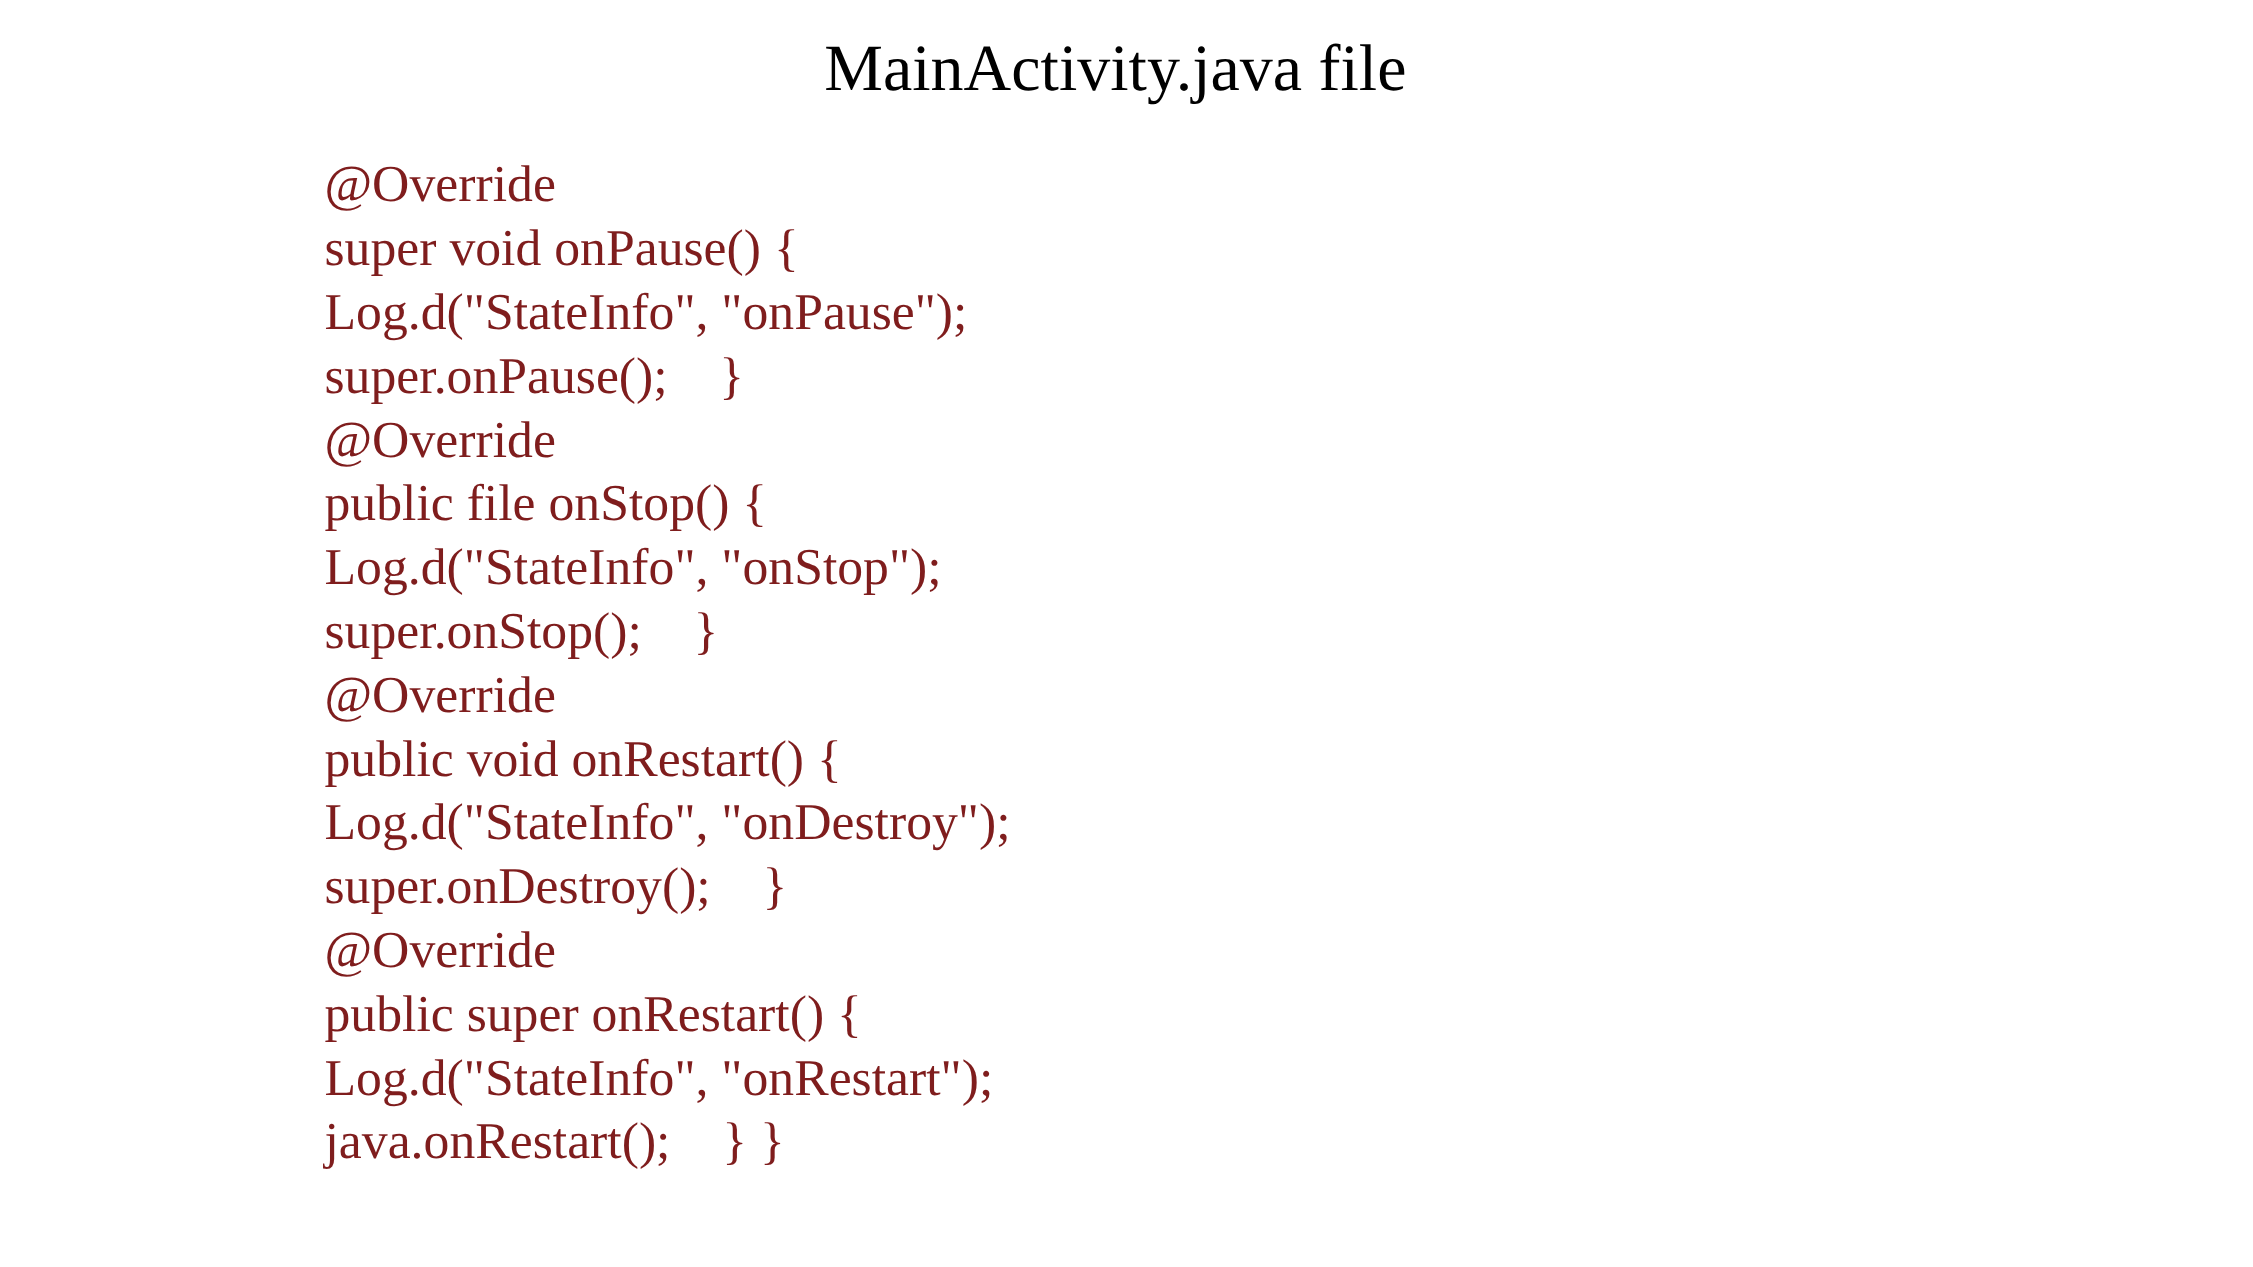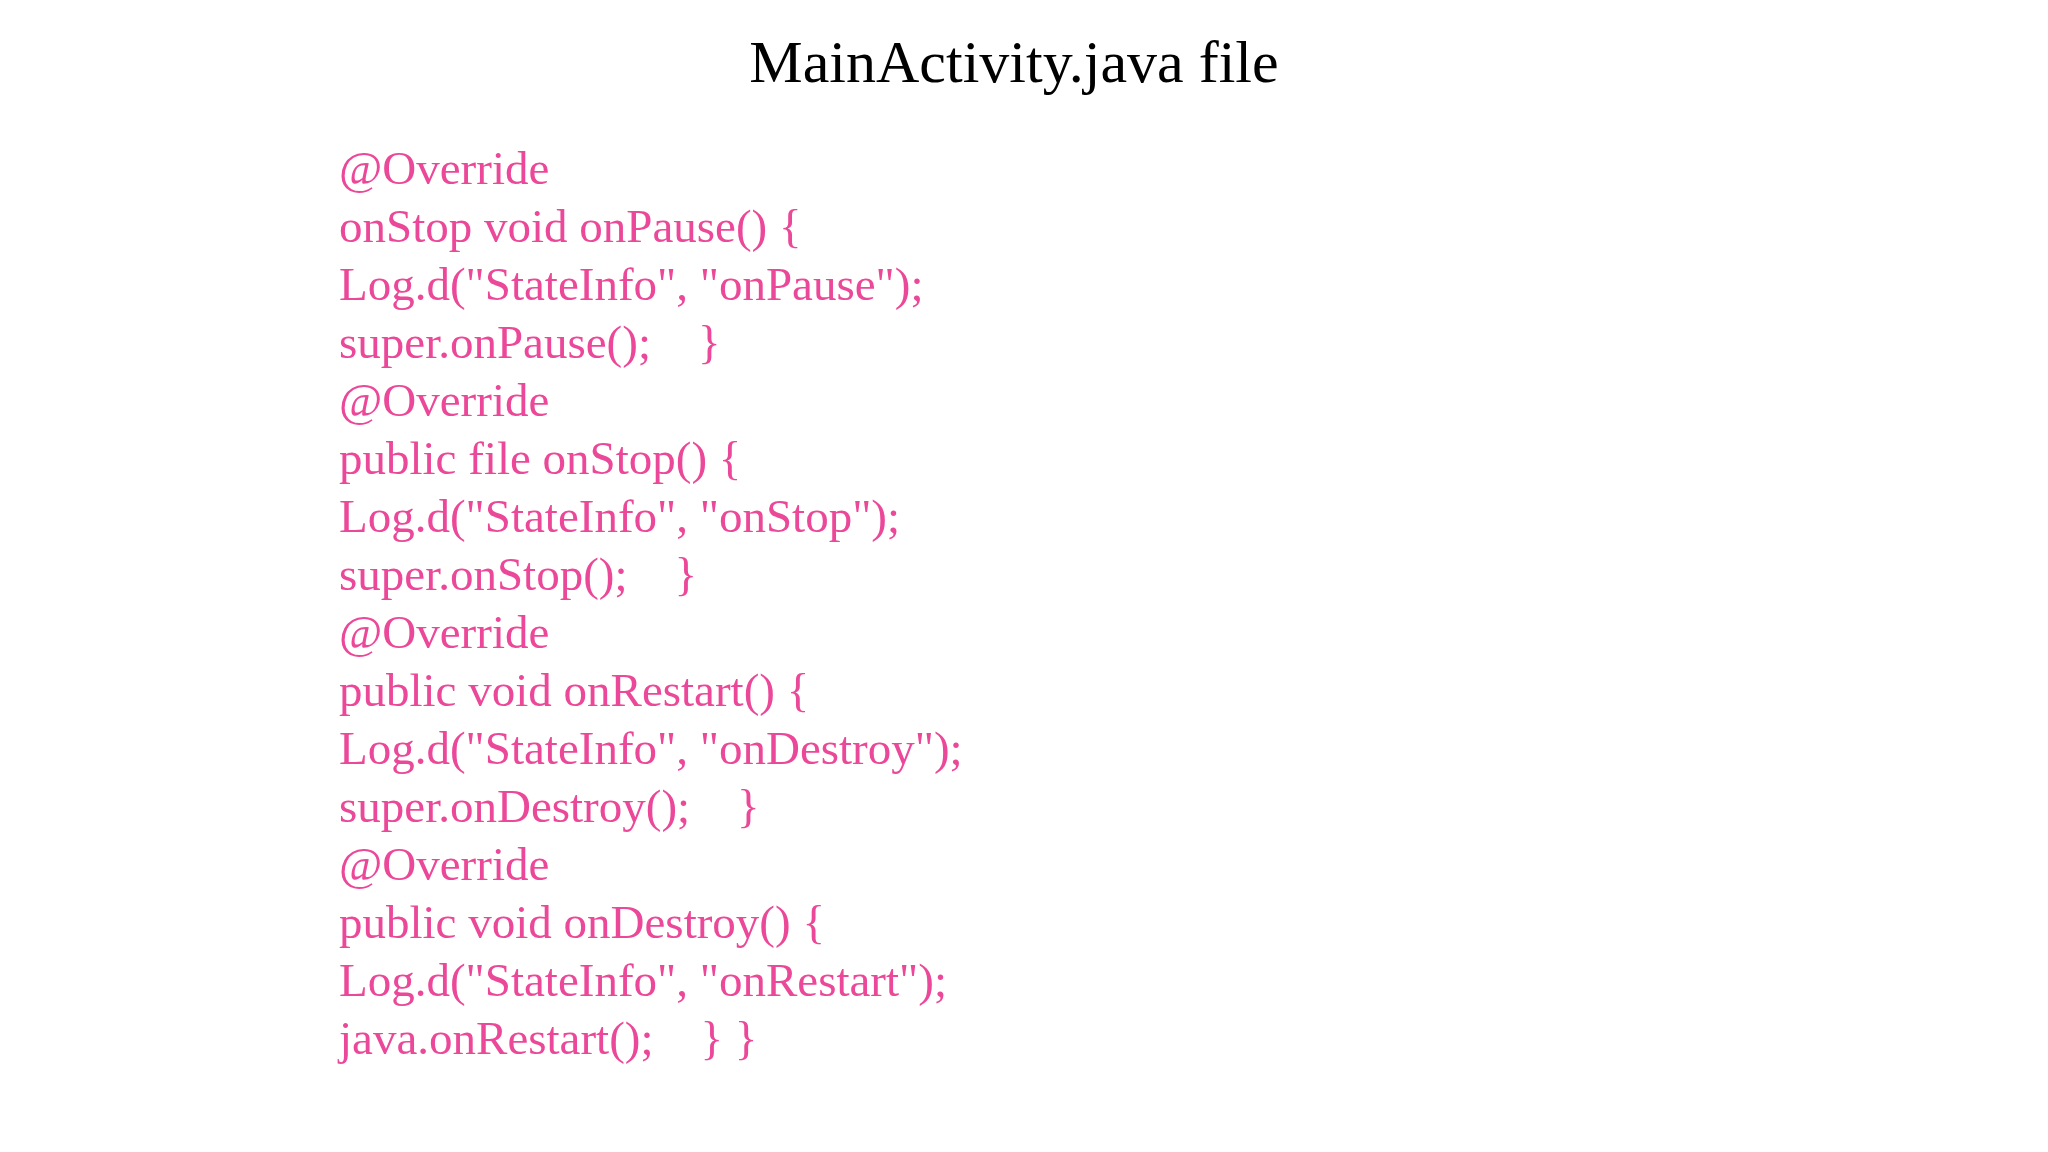--- a/index.html
+++ b/index.html
@@ -33,45 +33,44 @@
     color: #000000;
   }
 
   .code-block {
     position: absolute;
     left: 295px;
     top: 139px;
     font-family: "Liberation Serif", serif;
     font-size: 47px;
     line-height: 58px;
-    color: #ec4899;
-    margin-left: 44px;
+    color: #7f1d1d;
   }
 
   .code-line {
     white-space: pre; 
   }
 </style>
 </head>
 <body>
 
 <div class="slide">
   <h1 class="title">MainActivity.java file</h1>
 
   <div class="code-block">
       <div class="code-line">@Override</div>
-      <div class="code-line">onStop void onPause() {</div>
+      <div class="code-line">super void onPause() {</div>
       <div class="code-line">Log.d("StateInfo", "onPause");</div>
       <div class="code-line">super.onPause();    }</div>
       <div class="code-line">@Override</div>
       <div class="code-line">public file onStop() {</div>
       <div class="code-line">Log.d("StateInfo", "onStop");</div>
       <div class="code-line">super.onStop();    }</div>
       <div class="code-line">@Override</div>
       <div class="code-line">public void onRestart() {</div>
       <div class="code-line">Log.d("StateInfo", "onDestroy");</div>
       <div class="code-line">super.onDestroy();    }</div>
       <div class="code-line">@Override</div>
-      <div class="code-line">public void onDestroy() {</div>
+      <div class="code-line">public super onRestart() {</div>
       <div class="code-line">Log.d("StateInfo", "onRestart");</div>
       <div class="code-line">java.onRestart();    } }</div>
     </div>
 </div>
 
 </body></html>

